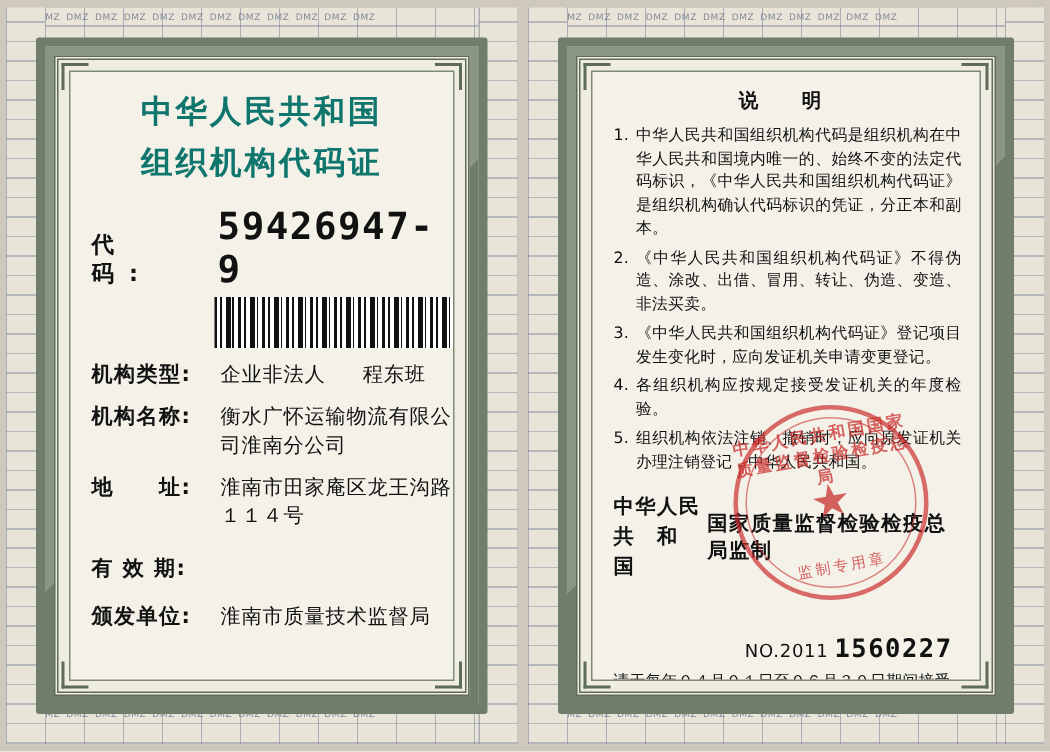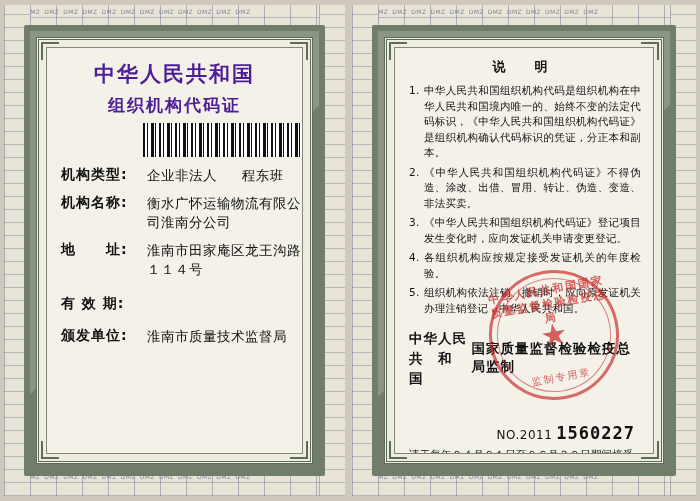--- a/index.html
+++ b/index.html
@@ -91,25 +91,25 @@
   .corner.tl { left: 2px; top: 2px; border-right: none; border-bottom: none;}
   .corner.tr { right: 2px; top: 2px; border-left: none; border-bottom: none;}
   .corner.bl { left: 2px; bottom: 2px; border-right: none; border-top: none;}
   .corner.br { right: 2px; bottom: 2px; border-left: none; border-top: none;}
 
   
   .doc-title {
     text-align: center;
     font-family: "DejaVu Sans", sans-serif;
     font-weight: bold;
-    color: #4c1d95;
+    color: #0f766e;
     letter-spacing: 2px;
   }
   .doc-title .line1 { font-size: 21px; margin-top: 12px; }
-  .doc-title .line2 { font-size: 17px; margin-top: 6px; }
+  .doc-title .line2 { font-size: 21px; margin-top: 6px; }
   .doc-title .line3 { font-size: 13px; margin-top: 9px; letter-spacing: 1px; }
 
   .code-row {
     display: flex;
     align-items: flex-end;
     margin: 12px 0 0 14px;
   }
   .code-label {
     font-size: 15px;
     font-weight: bold;
@@ -306,20 +306,24 @@
         <div class="corner tr"></div>
         <div class="corner bl"></div>
         <div class="corner br"></div>
         <div class="frame-inner">
 
           <div class="doc-title">
             <div class="line1">中华人民共和国</div>
             <div class="line2">组织机构代码证</div>
           </div>
 
+          <div class="code-row">
+            <div class="code-label">代　码:</div>
+            <div class="code-value">59426947-9</div>
+          </div>
 
           <div class="barcode"></div>
 
           <div class="field">
             <div class="lab">机构类型:</div>
             <div class="val">
               <span>企业非法人</span>
               <span class="inline2">程东班</span>
             </div>
           </div>

